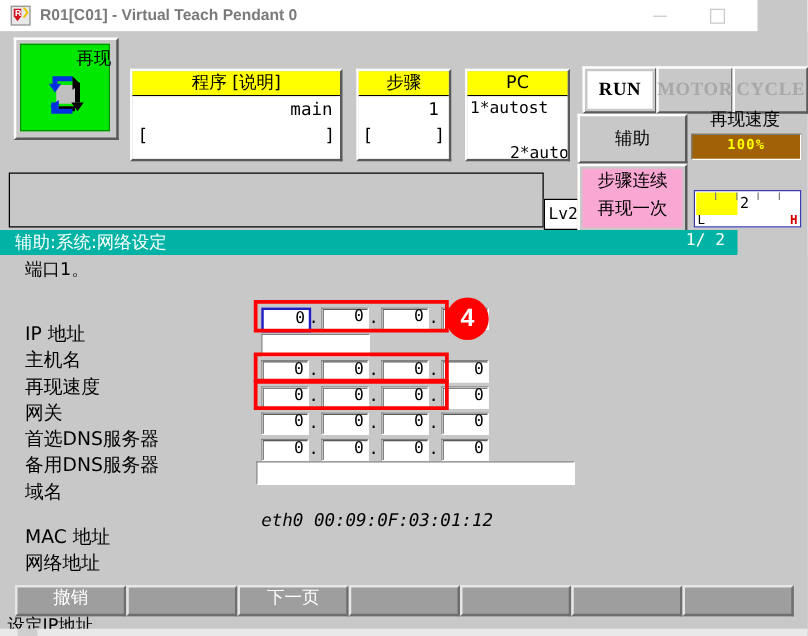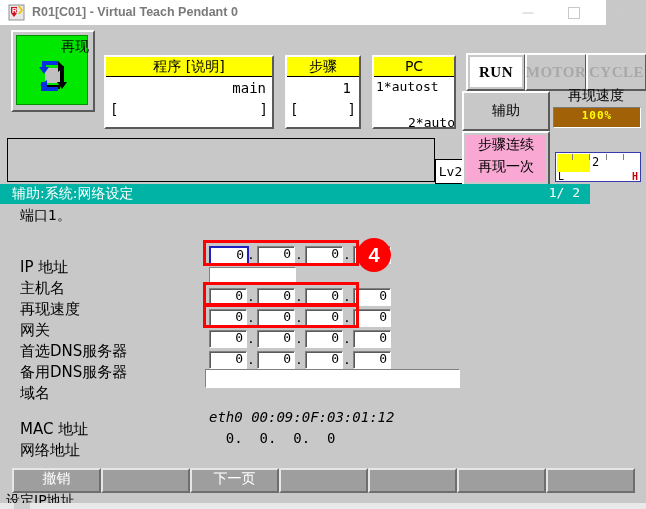--- a/index.html
+++ b/index.html
@@ -366,21 +366,20 @@
       <div class="dot" style="left:343px;top:148px;">.</div>
       <div class="octet" style="left:353px;top:147px;">
         <i>0</i>
         </div>
 
       <div class="textfield" style="left:205px;top:165px;width:253px;height:17px;"></div>
 
       <div class="flabel" style="top:204px;">MAC 地址</div>
       <div class="ro" style="left:209px;top:205px;font-style:italic;">eth0 00:09:0F:03:01:12</div>
       <div class="flabel" style="top:225px;">网络地址</div>
-      <div class="ro" style="left:209px;top:226px;">  0.  0.  0.  0</div>
 
       <div class="redrect" style="left:203px;top:36px;width:156px;height:26px;"></div>
       <div class="redrect" style="left:203px;top:78px;width:156px;height:24px;"></div>
       <div class="redrect" style="left:203px;top:100px;width:156px;height:24px;"></div>
       <div class="redcirc" style="left:357px;top:34px;">4</div>
     </div>
 
     <div class="footer">
       <div class="fbtn" style="left:12px;width:85px;">
         <span>撤销</span>

